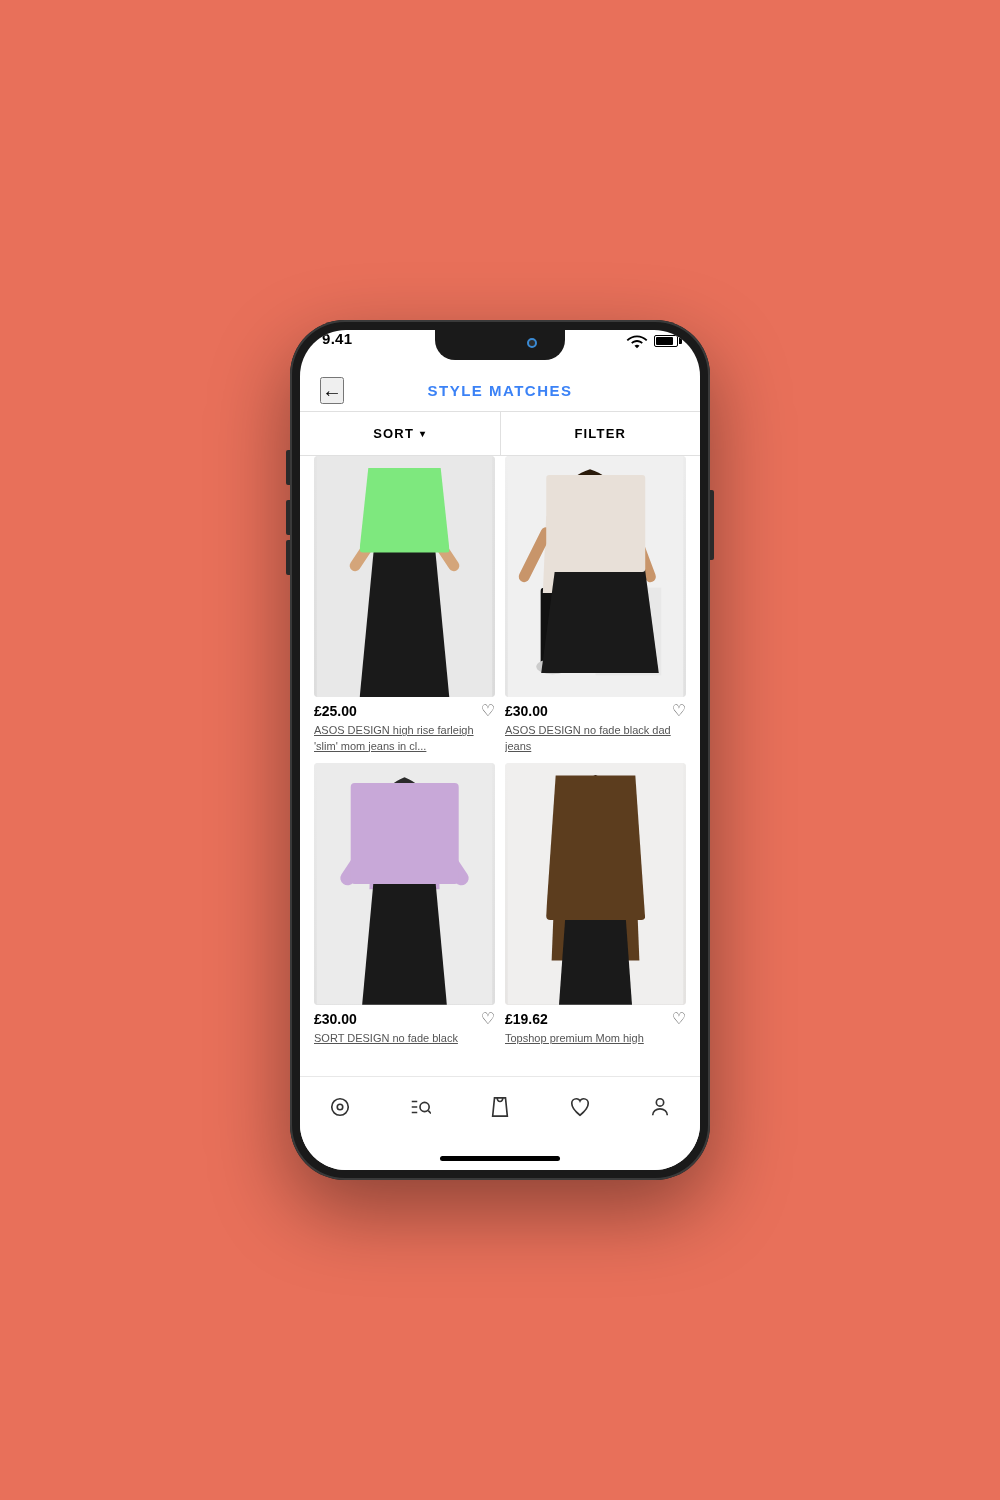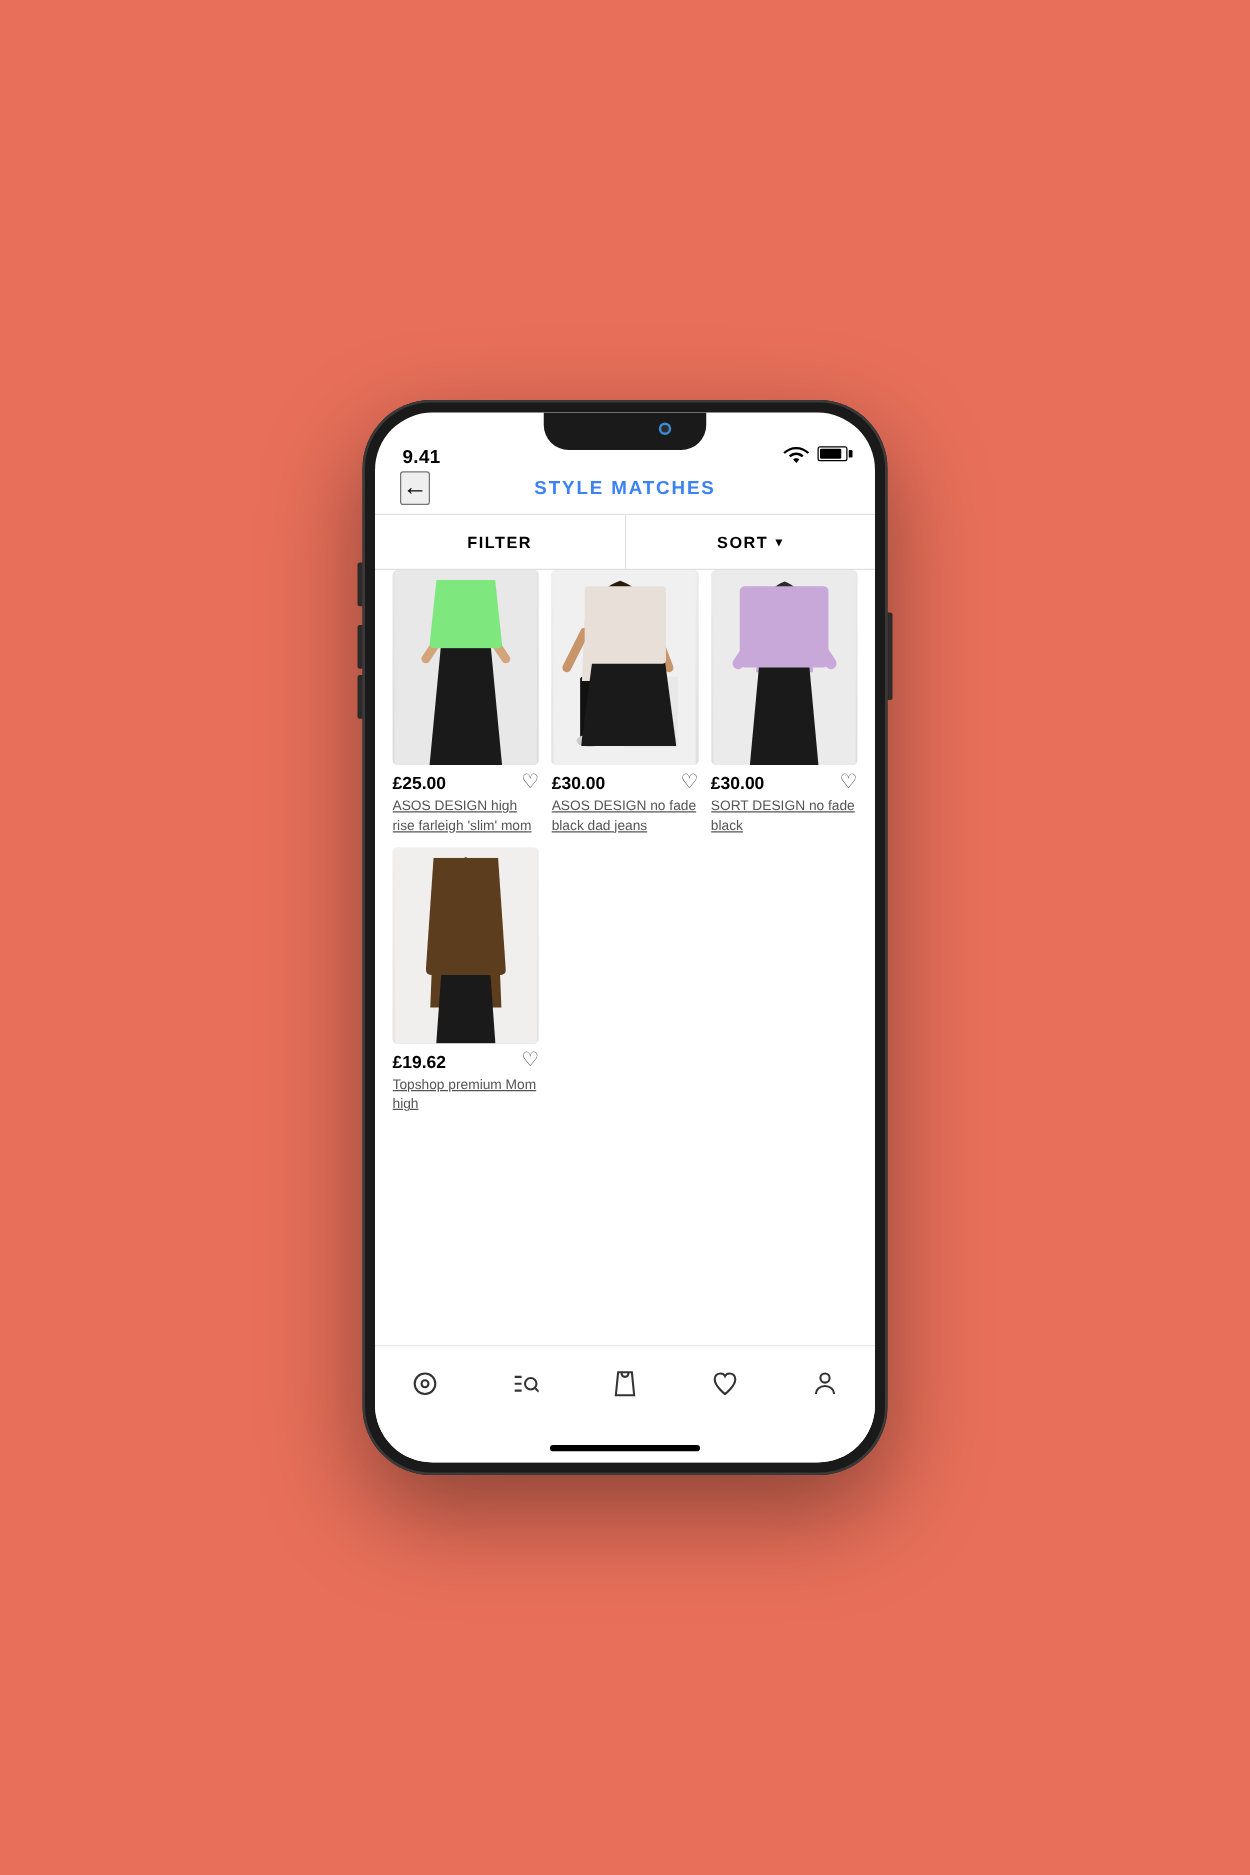--- a/index.html
+++ b/index.html
@@ -77,21 +77,21 @@
       height: 10px;
       background: #2d2d2d;
       border-radius: 50%;
       border: 2px solid #3a8ad4;
     }
 
     
     .status-bar {
       height: 44px;
       display: flex;
-      align-items: flex-end;
+      align-items: flex-start;
       justify-content: space-between;
       padding: 0 22px;
       flex-shrink: 0;
       position: relative;
       z-index: 5;
     }
     .status-time {
       font-size: 15px;
       font-weight: 600;
       color: #000;
@@ -199,21 +199,21 @@
     .products-scroll {
       flex: 1;
       overflow-y: auto;
       overflow-x: hidden;
       scrollbar-width: none;
     }
     .products-scroll::-webkit-scrollbar { display: none; }
 
     .products-grid {
       display: grid;
-      grid-template-columns: 1fr 1fr 1fr;
+      grid-template-columns: 1fr 1fr;
       gap: 1px;
       padding: 0 14px;
       gap: 10px;
     }
 
     .product-card {
       display: flex;
       flex-direction: column;
       cursor: pointer;
     }
@@ -450,25 +450,25 @@
       </div>
     </div>
 
     <div class="app-header">
       <button class="back-arrow">←</button>
       <span class="page-title">STYLE MATCHES</span>
     </div>
 
     <div class="filter-bar">
       <button class="filter-btn">
-        <span>FILTER</span>
+        <span>SORT</span>
+        <span class="chevron">▾</span>
       </button>
       <button class="filter-btn">
-        <span>SORT</span>
-        <span class="chevron">▾</span>
+        <span>FILTER</span>
       </button>
     </div>
 
 
     <div class="products-scroll">
       <div class="products-grid">
 
         <div class="product-card">
           <div class="product-image-wrap">
             <div class="figure-1 fig-p1">

